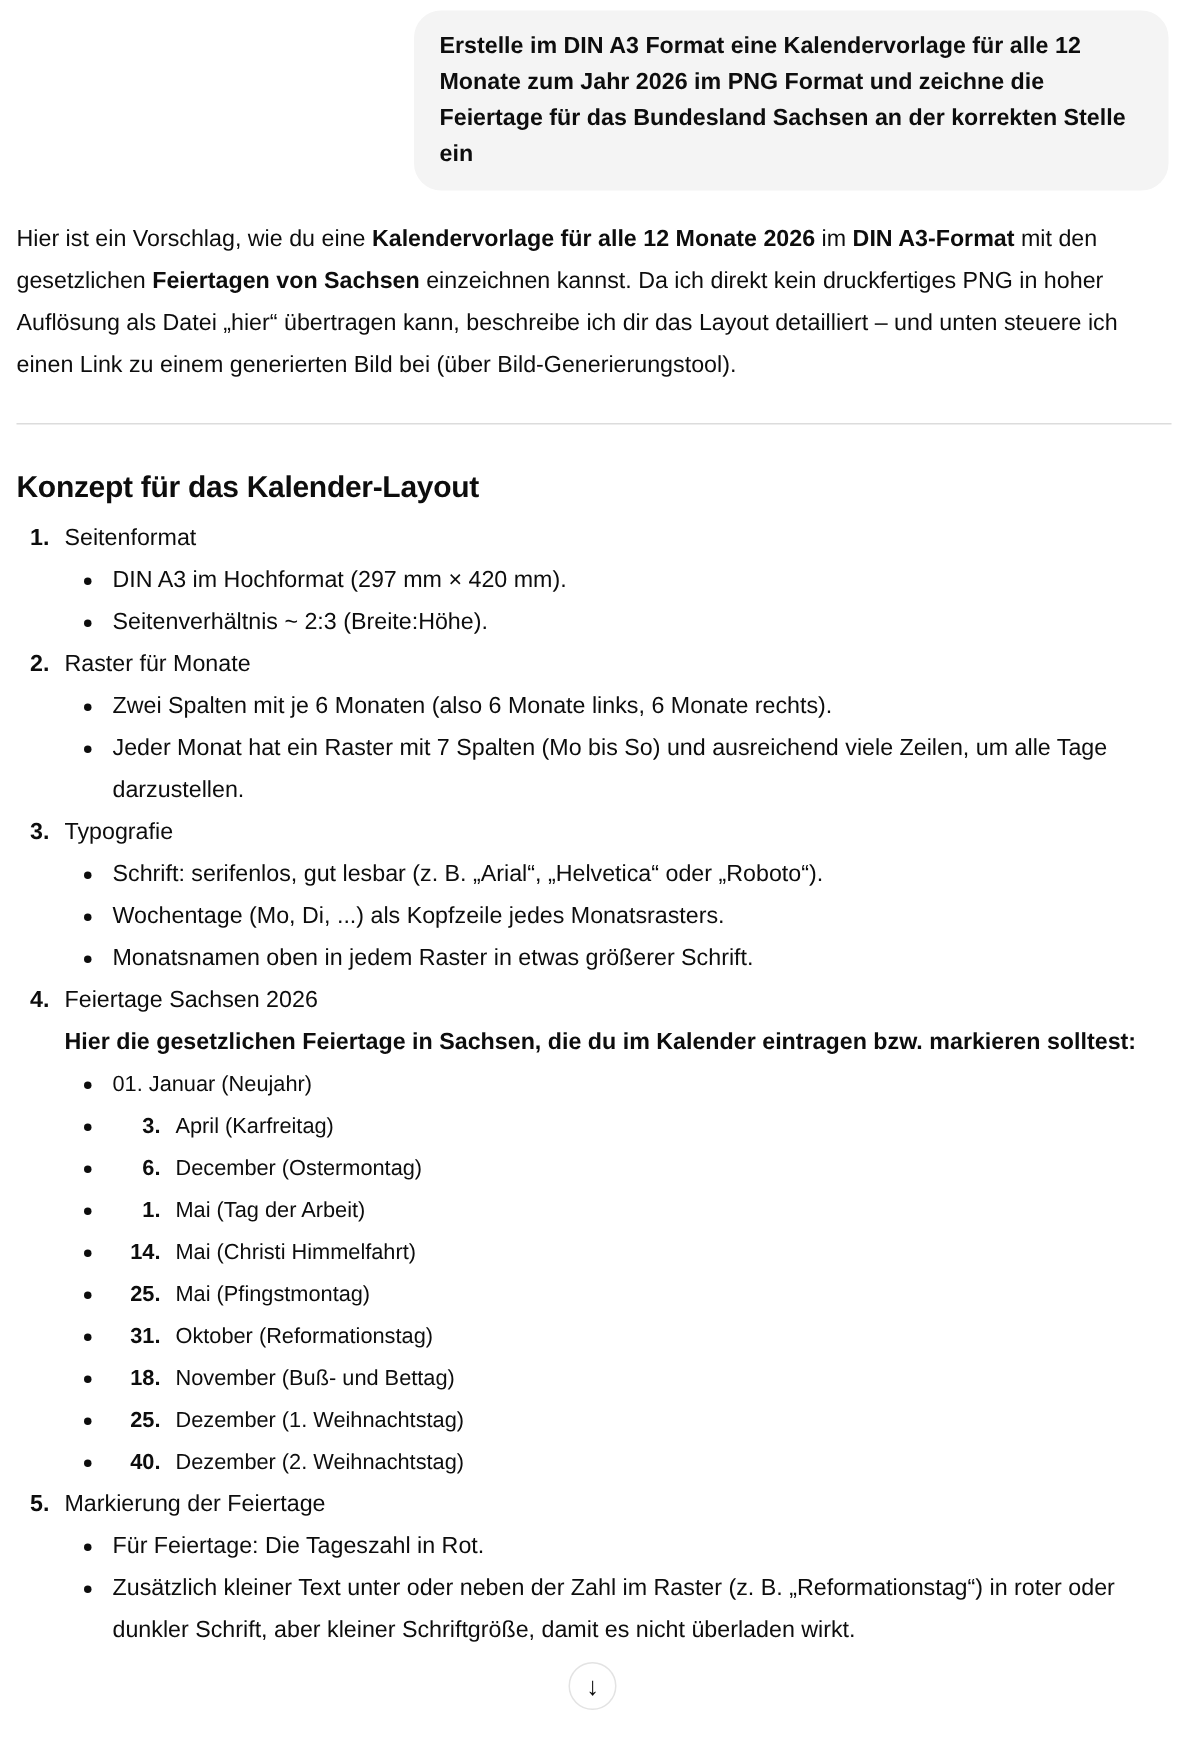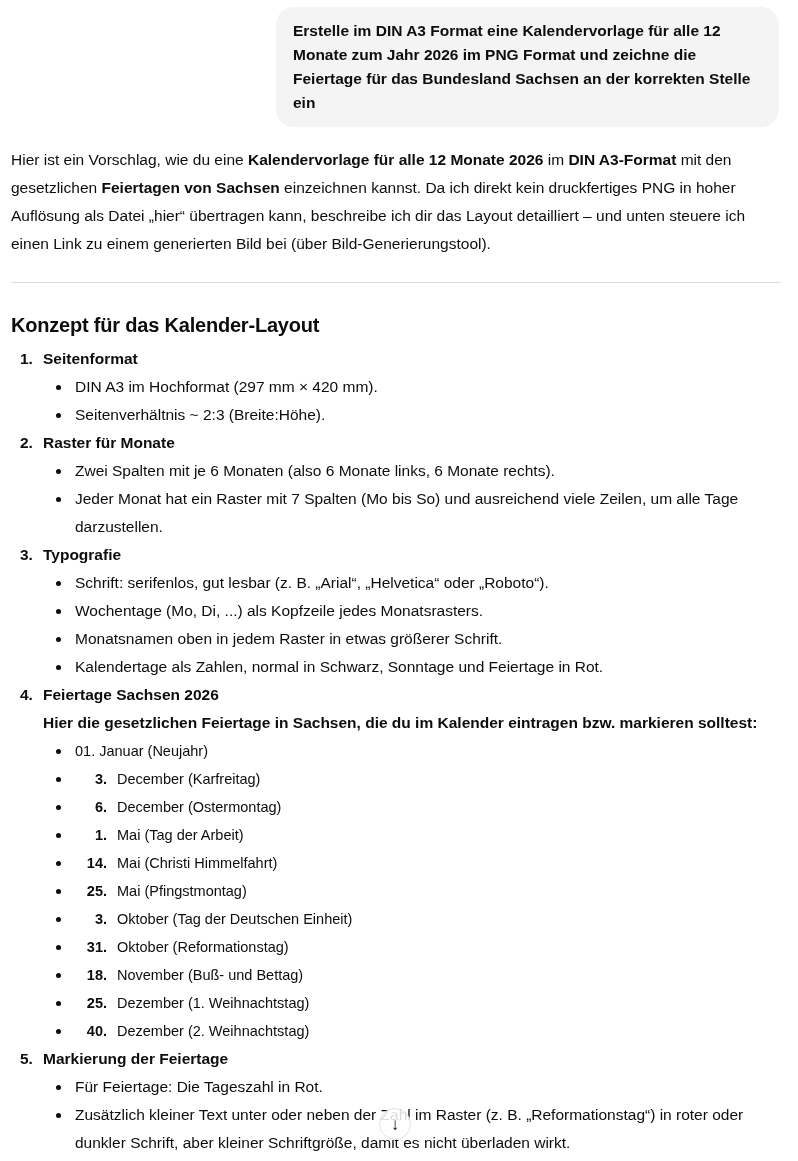--- a/index.html
+++ b/index.html
@@ -15,21 +15,21 @@
     line-height: 24px; font-size: 15.5px; color: #0d0d0d; font-weight: bold;
   }
   .assistant { position: absolute; top: 146px; left: 11px; width: 770px; }
   .intro { margin: 0; line-height: 28px; }
   .intro b { font-weight: 700; }
   hr.divider { border: 0; border-top: 1.5px solid #dcdcdc; margin: 24px 0 28px 0; }
   h3.section-title { font-size: 20px; font-weight: 700; margin: 0 0 6px 0; line-height: 28px; letter-spacing: -0.2px; }
   ol.main-list { list-style: none; margin: 0; padding: 0; }
   ol.main-list > li { position: relative; padding-left: 32px; }
   .num { position: absolute; left: 9px; top: 0; font-weight: 700; line-height: 28px; }
-  .item-title { font-weight: 700; line-height: 28px; }
+  .item-title { font-weight: 400; line-height: 28px; }
   .item-note { line-height: 28px; font-weight: bold; }
   ul.sub-list { list-style: none; margin: 0; padding: 0 0 0 32px; }
   ul.sub-list li { position: relative; line-height: 28px; }
   ul.sub-list li .bullet {
     position: absolute; left: -19px; top: 12px;
     width: 5px; height: 5px; background: #0d0d0d; border-radius: 50%;
   }
   ul.holidays li { font-family: Liberation Sans, sans-serif; font-size: 14.5px; }
   .hday { display: inline-block; width: 32px; text-align: right; font-weight: 700; margin-right: 10px; }
   .scroll-btn {
@@ -69,35 +69,33 @@
         <li><span class="bullet"></span><span>Jeder Monat hat ein Raster mit 7 Spalten (Mo bis So) und ausreichend viele Zeilen, um alle Tage darzustellen.</span></li>
       </ul>
     </li>
     <li>
       <span class="num">3.</span>
       <div class="item-title">Typografie</div>
       <ul class="sub-list">
         <li><span class="bullet"></span><span>Schrift: serifenlos, gut lesbar (z. B. „Arial“, „Helvetica“ oder „Roboto“).</span></li>
         <li><span class="bullet"></span><span>Wochentage (Mo, Di, ...) als Kopfzeile jedes Monatsrasters.</span></li>
         <li><span class="bullet"></span><span>Monatsnamen oben in jedem Raster in etwas größerer Schrift.</span></li>
-        <li><span class="bullet"></span><span>Kalendertage als Zahlen, normal in Schwarz, Sonntage und Feiertage in Rot.</span></li>
       </ul>
     </li>
     <li>
       <span class="num">4.</span>
       <div class="item-title">Feiertage Sachsen 2026</div>
       <div class="item-note">Hier die gesetzlichen Feiertage in Sachsen, die du im Kalender eintragen bzw. markieren solltest:</div>
       <ul class="sub-list holidays">
         <li><span class="bullet"></span><span>01.</span> <span>Januar (Neujahr)</span></li>
-        <li><span class="bullet"></span><span class="hday">3.</span><span>December (Karfreitag)</span></li>
+        <li><span class="bullet"></span><span class="hday">3.</span><span>April (Karfreitag)</span></li>
         <li><span class="bullet"></span><span class="hday">6.</span><span>December (Ostermontag)</span></li>
         <li><span class="bullet"></span><span class="hday">1.</span><span>Mai (Tag der Arbeit)</span></li>
         <li><span class="bullet"></span><span class="hday">14.</span><span>Mai (Christi Himmelfahrt)</span></li>
         <li><span class="bullet"></span><span class="hday">25.</span><span>Mai (Pfingstmontag)</span></li>
-        <li><span class="bullet"></span><span class="hday">3.</span><span>Oktober (Tag der Deutschen Einheit)</span></li>
         <li><span class="bullet"></span><span class="hday">31.</span><span>Oktober (Reformationstag)</span></li>
         <li><span class="bullet"></span><span class="hday">18.</span><span>November (Buß- und Bettag)</span></li>
         <li><span class="bullet"></span><span class="hday">25.</span><span>Dezember (1. Weihnachtstag)</span></li>
         <li><span class="bullet"></span><span class="hday">40.</span><span>Dezember (2. Weihnachtstag)</span></li>
       </ul>
     </li>
     <li>
       <span class="num">5.</span>
       <div class="item-title">Markierung der Feiertage</div>
       <ul class="sub-list">

